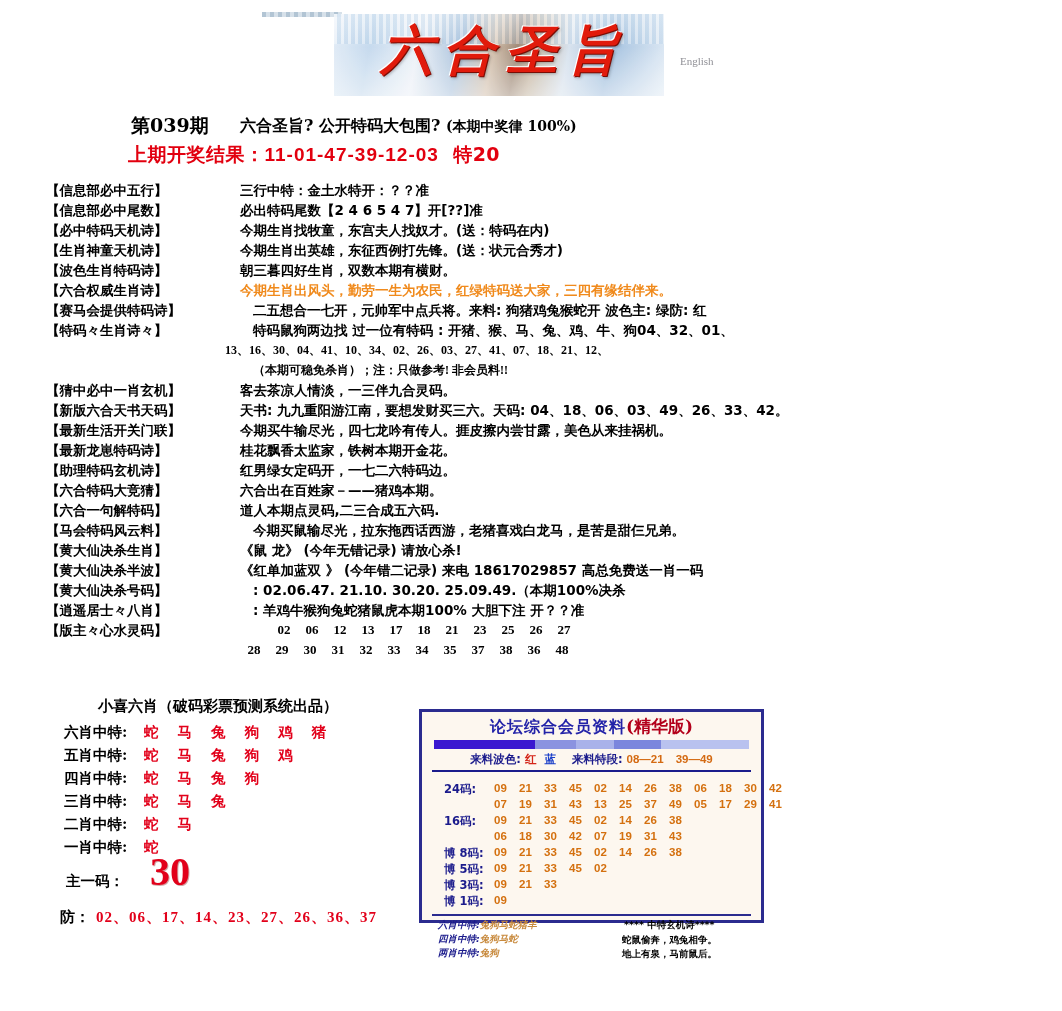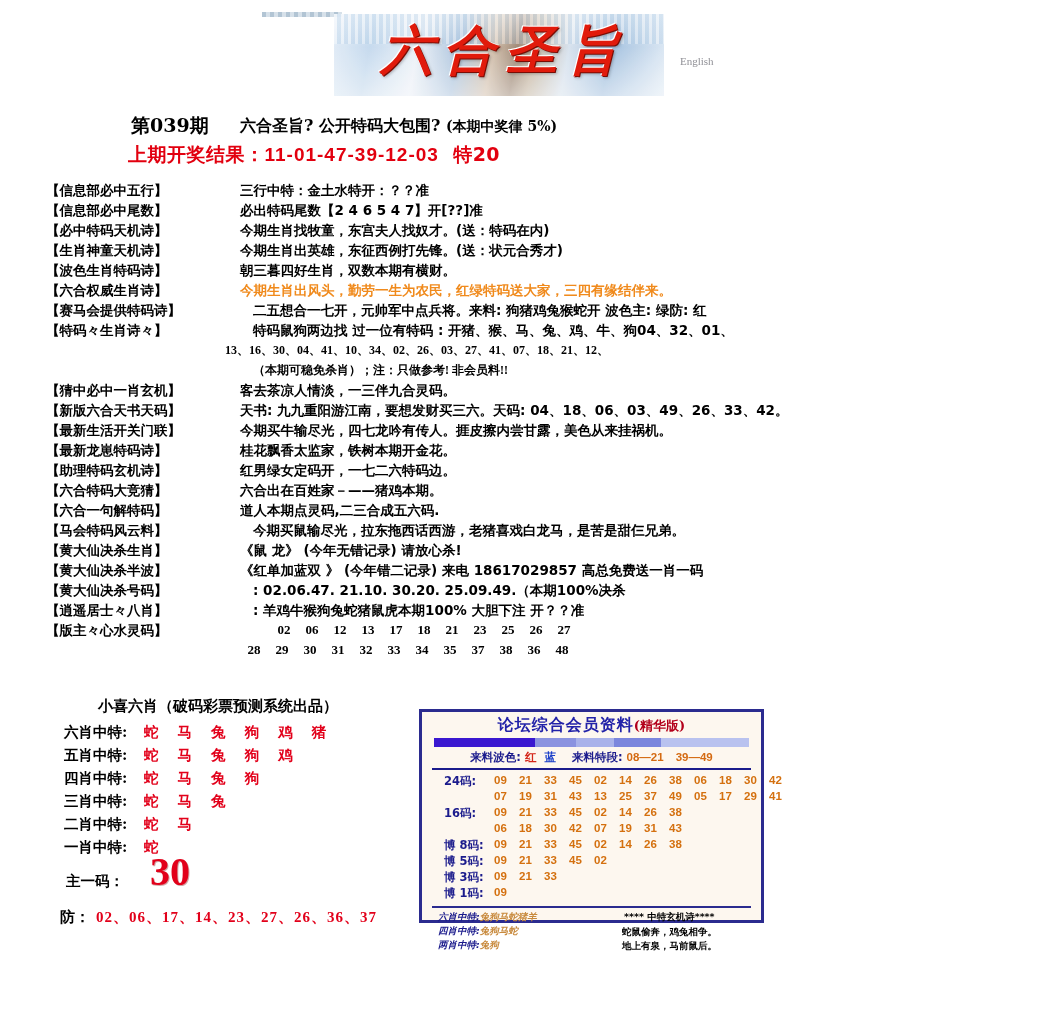--- a/index.html
+++ b/index.html
@@ -256,21 +256,21 @@
     text-align: center;
     margin-top: 3px;
     font-size: 16px;
     font-weight: bold;
     color: #2222a8;
     font-family: "DejaVu Serif", serif;
     letter-spacing: 1px;
     white-space: nowrap;
   }
   .ib-title .sub {
-    font-size: 13px;
+    font-size: 17px;
     color: #b3001b;
     letter-spacing: 0;
   }
   .ib-bar {
     margin: 2px 12px 0 12px;
     height: 9px;
     background: linear-gradient(90deg,
       #3a18d0 0%, #3a18d0 32%,
       #8b93e0 32%, #8b93e0 45%,
       #a9b2ea 45%, #a9b2ea 57%,
@@ -286,21 +286,21 @@
     font-family: "DejaVu Sans", sans-serif;
     white-space: nowrap;
   }
   .ib-wave .red { color: #d4261a; }
   .ib-wave .blue { color: #1c40c9; }
   .ib-wave .range { color: #d46a12; font-family: "Liberation Sans", sans-serif; }
   .ib-hr {
     margin: 3px 10px 0 10px;
     border-top: 2px solid #1b1b8c;
   }
-  .ib-rows { margin: 4px 0 0 0; }
+  .ib-rows { margin: 10px 0 0 0; }
   .ib-row {
     position: relative;
     height: 16px;
     font-size: 11.5px;
     font-weight: bold;
     white-space: nowrap;
   }
   .ib-row .k {
     position: absolute;
     left: 22px;
@@ -347,21 +347,21 @@
   <div class="banner-strip"></div>
   <div class="banner-bg"></div>
   <div class="banner-title">六合圣旨</div>
   <div class="banner-en">English</div>
 </div>
 
 <div class="issue-row">
   <div class="issue-no">第039期</div>
   <div class="issue-text">
     <span>六合圣旨? 公开特码大包围?</span>
-    <span class="paren">(本期中奖律 5%)</span>
+    <span class="paren">(本期中奖律 100%)</span>
   </div>
 </div>
 
 <div class="last-result">
   <span>上期开奖结果：</span><span class="nums">11-01-47-39-12-03</span>&nbsp; <span>特20</span>
 </div>
 
 <div class="list">
 
   <div class="row">

